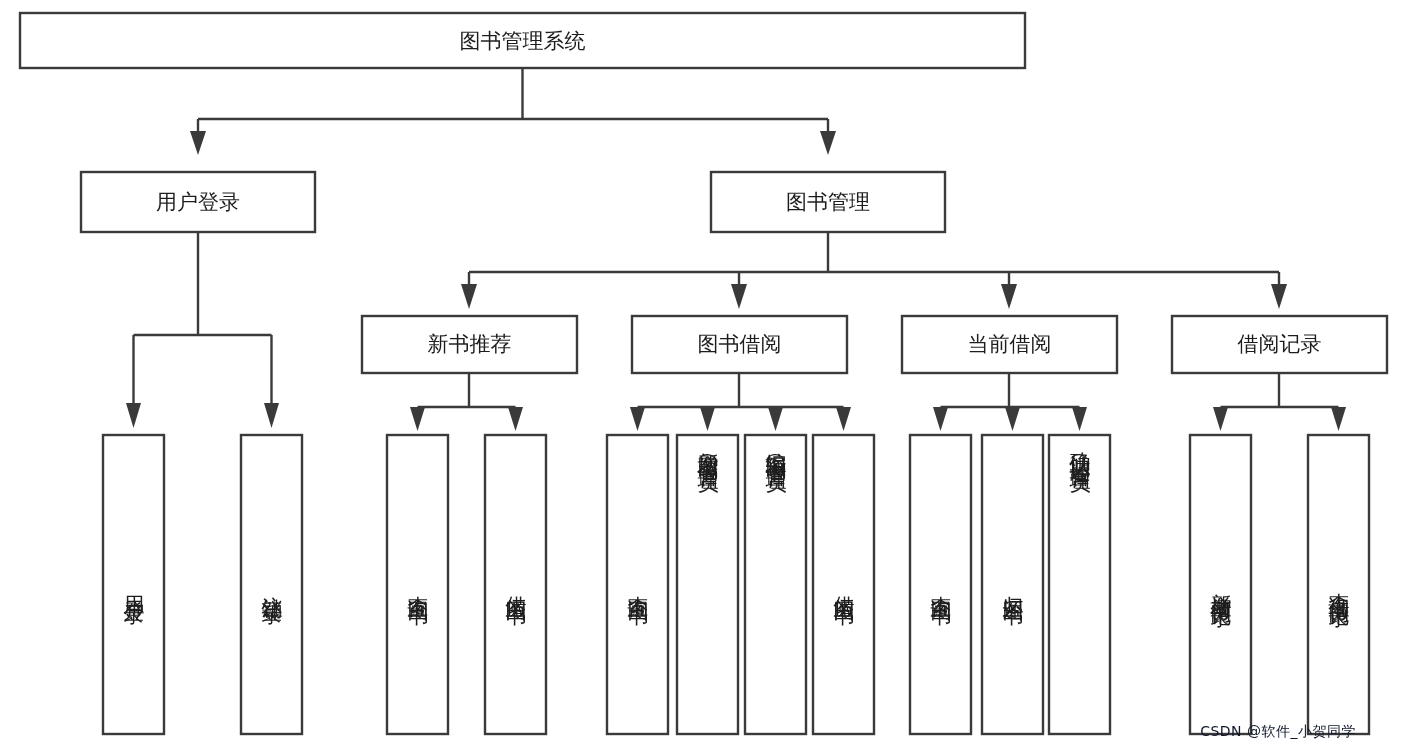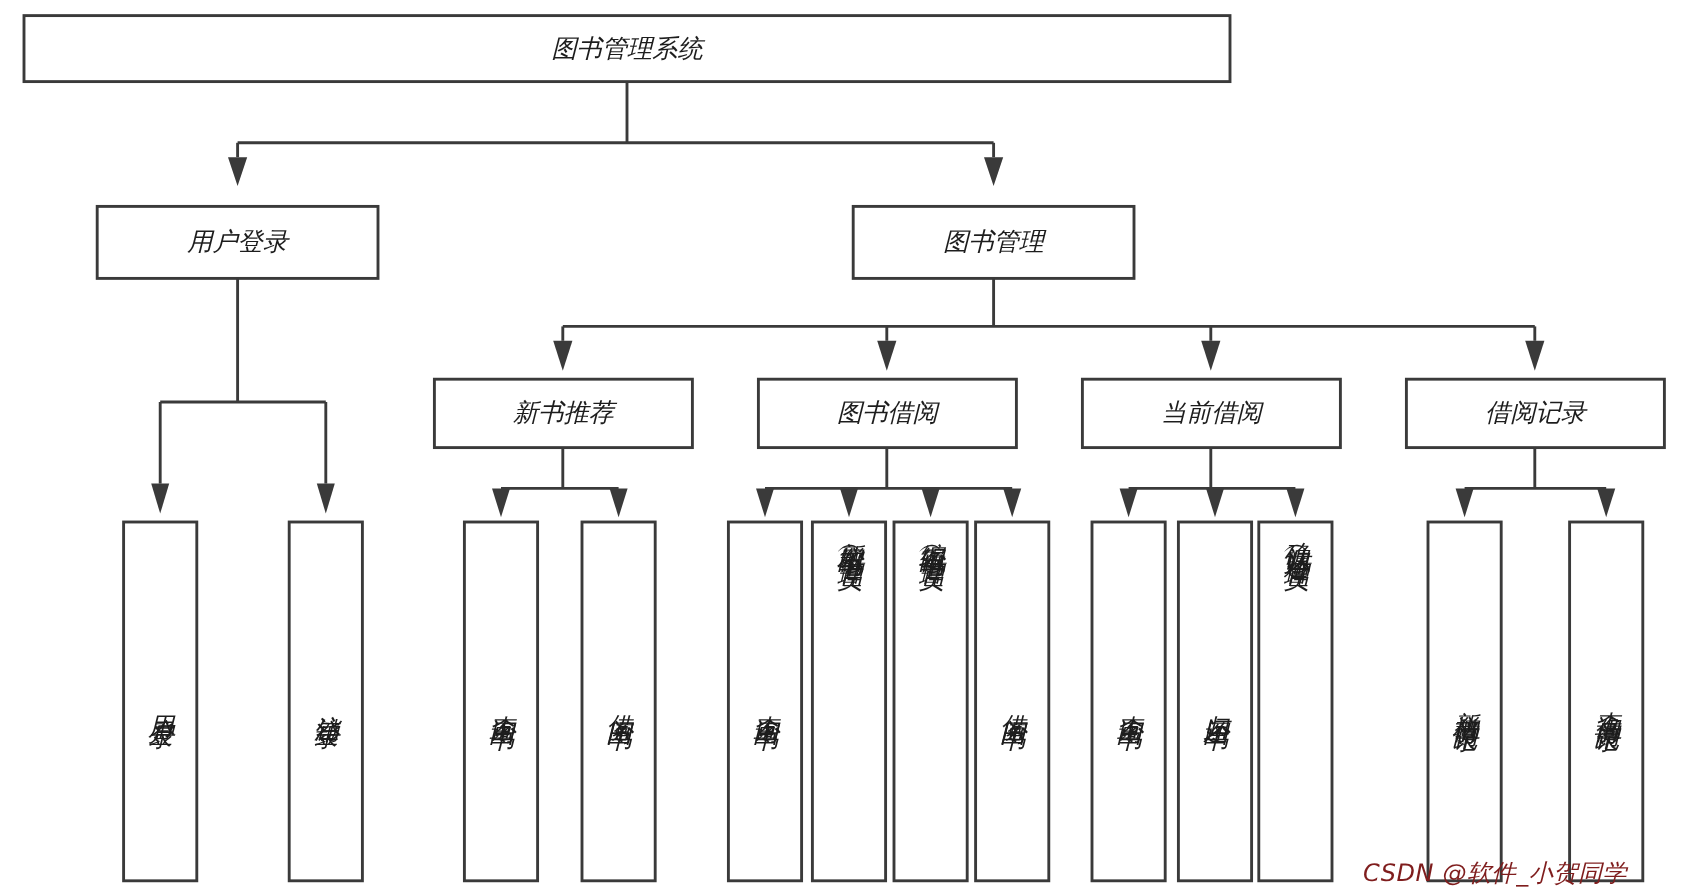--- a/index.html
+++ b/index.html
@@ -12,21 +12,20 @@
     width: 1405px;
     height: 747px;
     font-family: "DejaVu Sans", "Liberation Sans", sans-serif;
     overflow: hidden;
     position: relative;
   }
   #diagram-root {
     position: relative;
     width: 1364px;
     height: 747px;
-    font-style: italic;
   }
   svg#flow-svg {
     position: absolute;
     left: 0;
     top: 0;
     width: 1405px;
     height: 747px;
     display: block;
   }
   .node-box {
@@ -67,22 +66,22 @@
     display: flex;
     align-items: center;
     justify-content: center;
     pointer-events: none;
   }
   #watermark {
     position: absolute;
     right: 8px;
     bottom: 6px;
     font-family: "DejaVu Sans", "Liberation Sans", sans-serif;
-    font-size: 20px;
-    color: #7f1d1d;
+    font-size: 14px;
+    color: #0f172a;
     letter-spacing: 0.5px;
     white-space: nowrap;
     margin-top: 20px;
   }
 </style>
 </head>
 <body>
 
 <div id="diagram-root">
 

